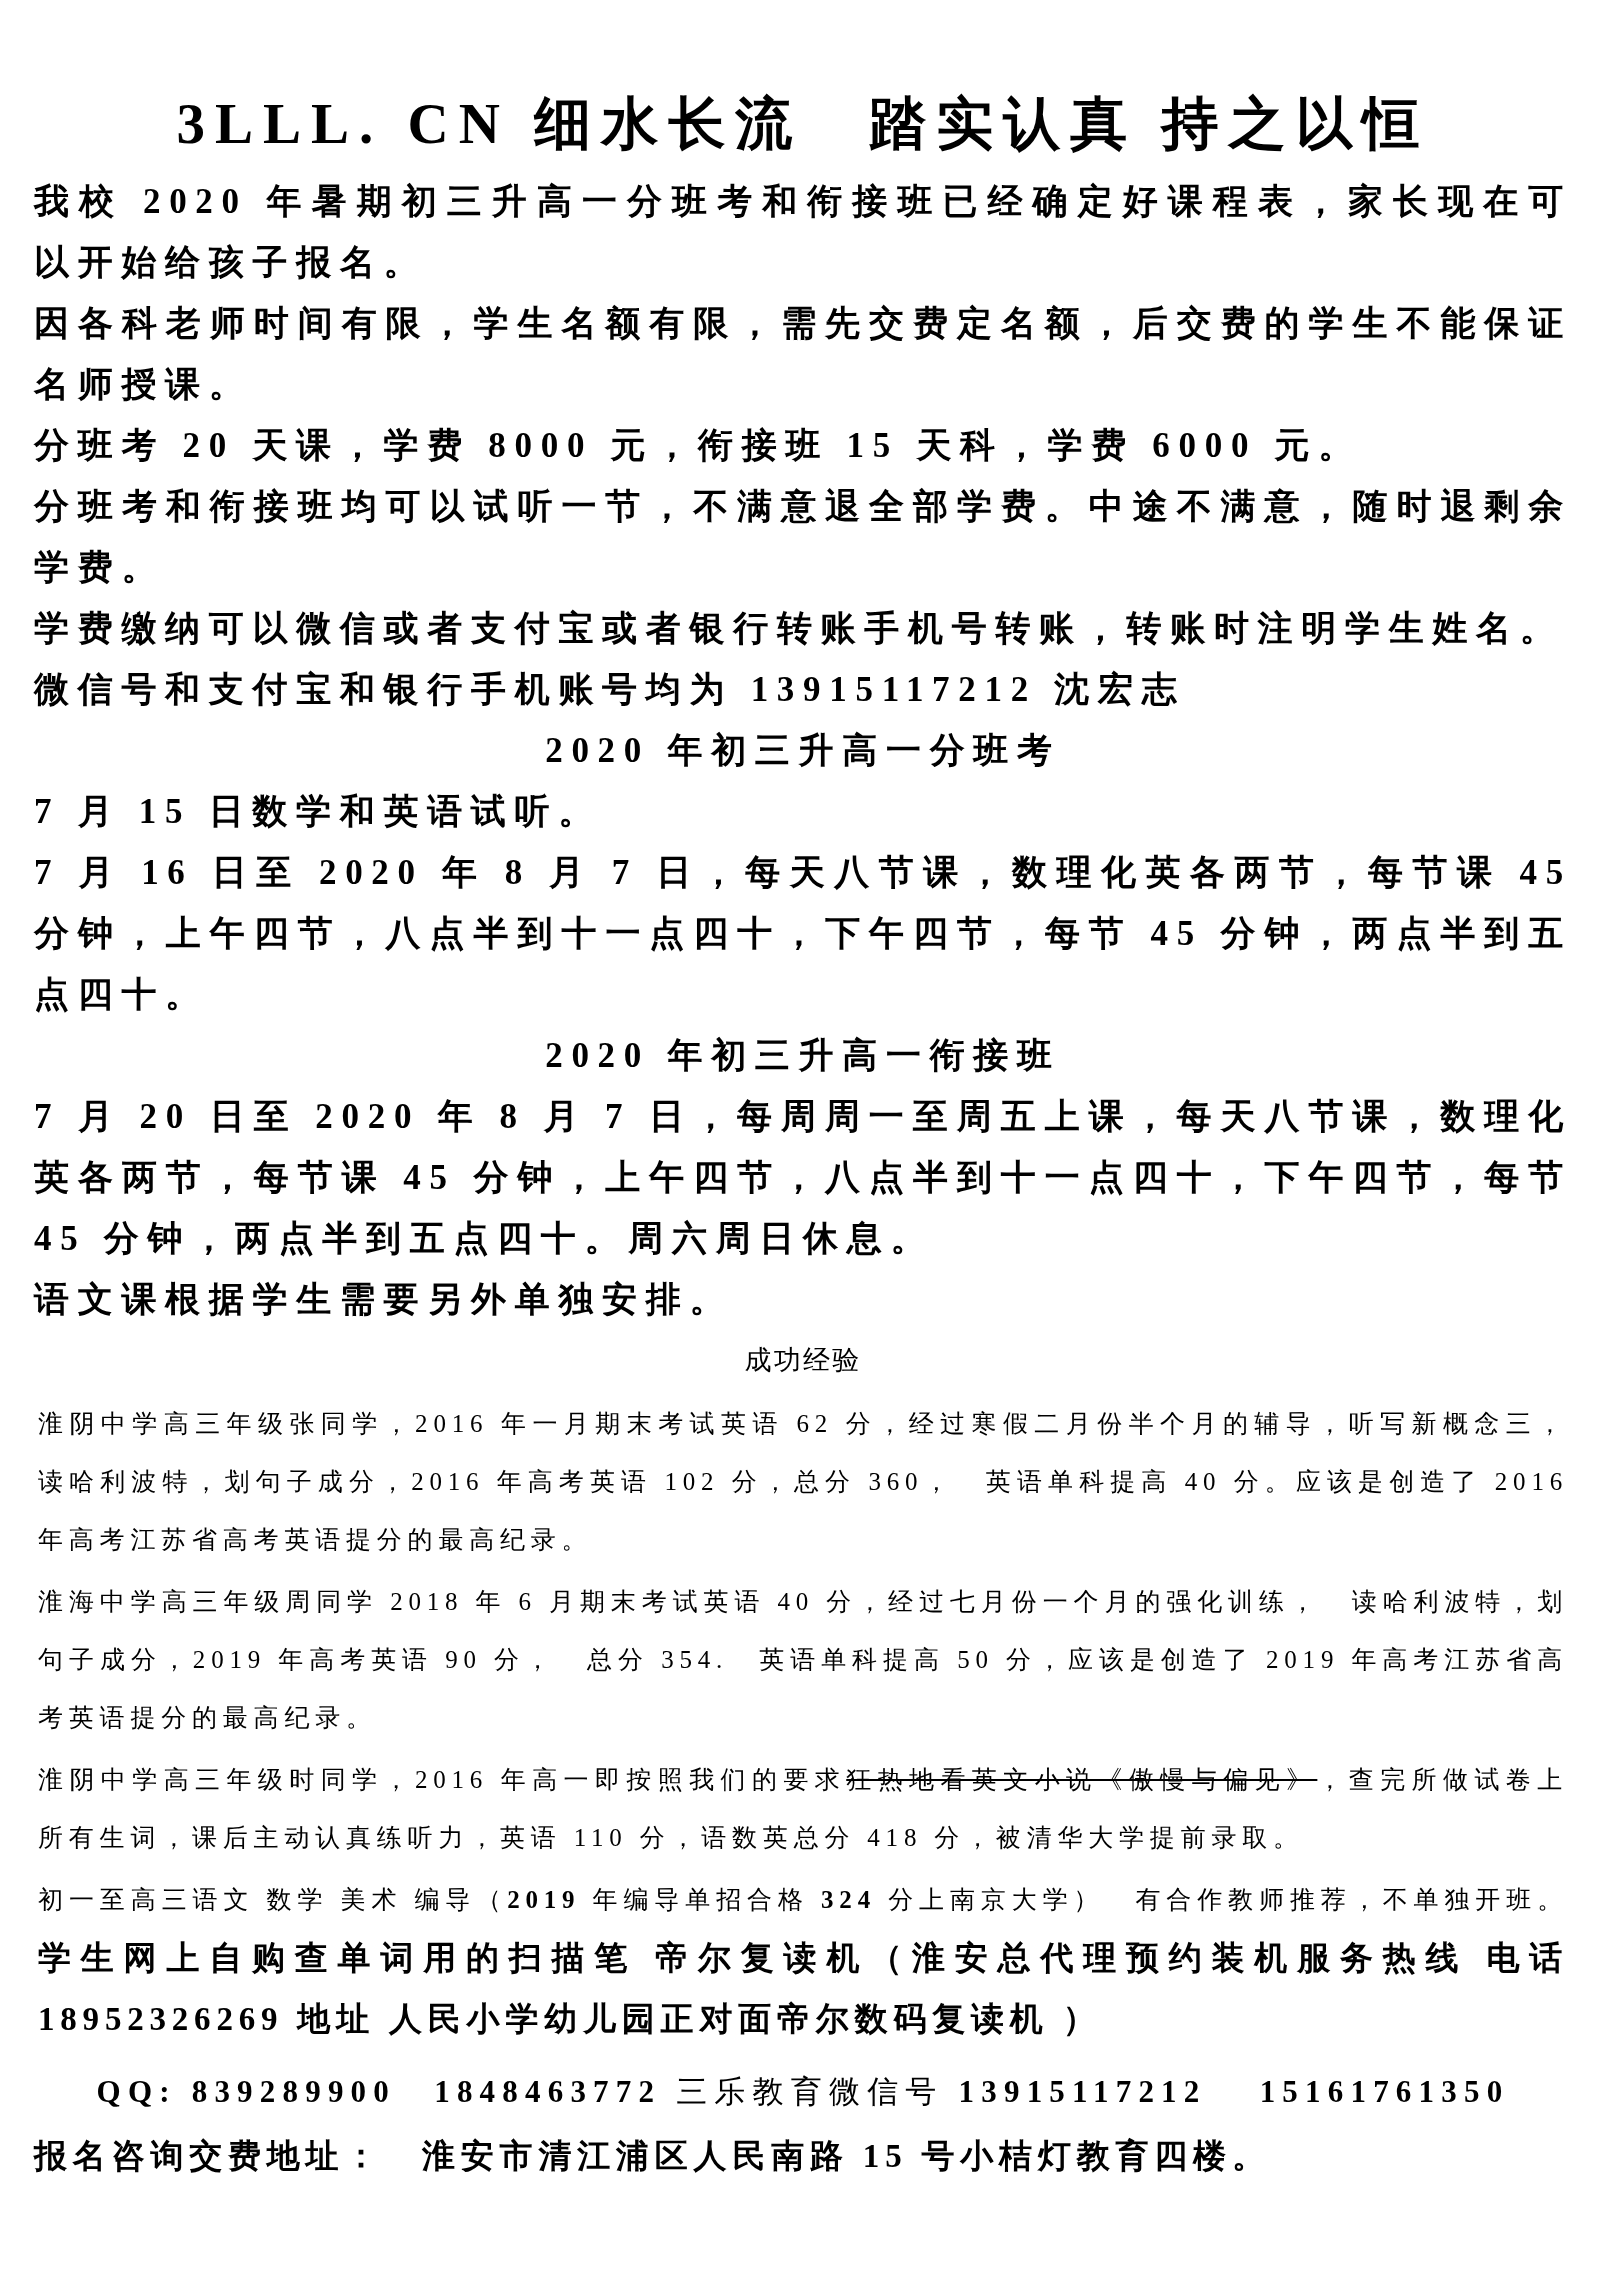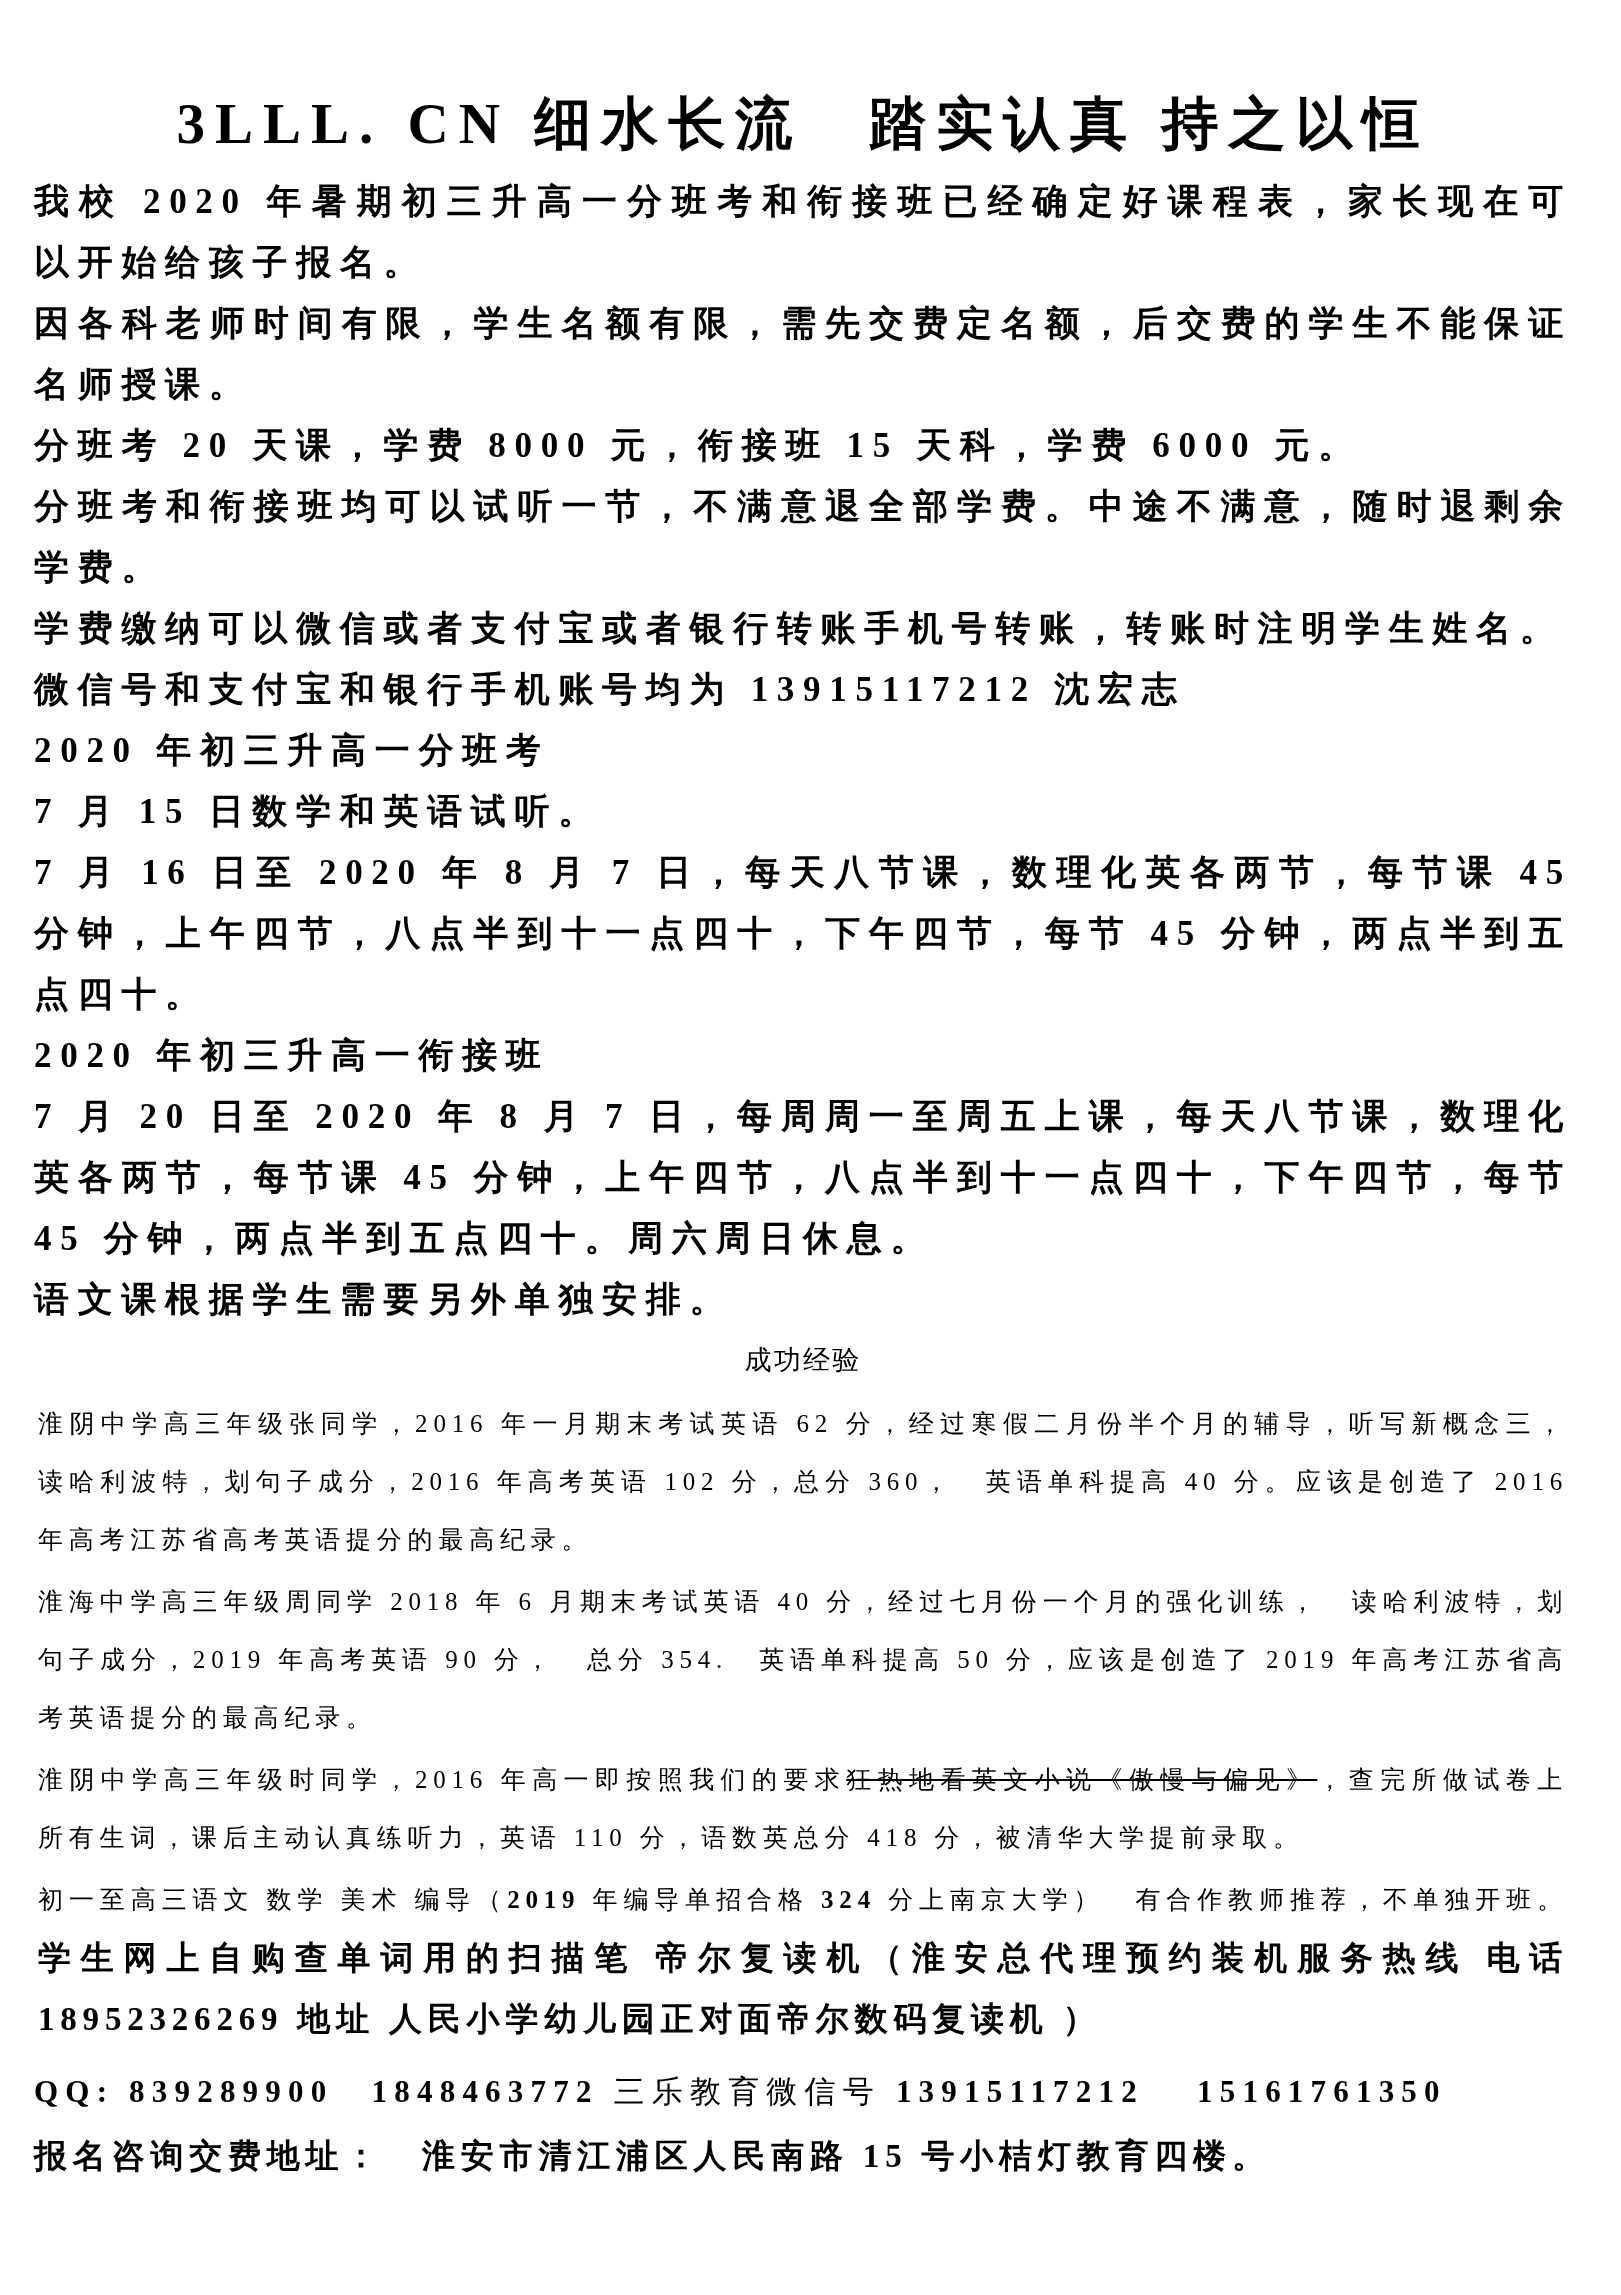--- a/index.html
+++ b/index.html
@@ -34,21 +34,21 @@
     letter-spacing: 8.7px;
     text-align: justify;
   }
   .first-body { margin-top: 10px; }
   .section-heading {
     margin: 0;
     font-size: 35px;
     font-weight: bold;
     line-height: 61px;
     letter-spacing: 8.7px;
-    text-align: left;
+    text-align: center;
   }
   .success-heading {
     margin: 0;
     font-size: 27px;
     font-weight: normal;
     line-height: 61px;
     letter-spacing: 2.2px;
     text-align: center;
   }
   .smallpara {
@@ -65,21 +65,21 @@
     font-size: 33px;
     font-weight: bold;
     line-height: 58px;
   }
   .contact-line {
     margin: 0;
     font-size: 31px;
     font-weight: normal;
     line-height: 64px;
     letter-spacing: 7.2px;
-    text-align: left;
+    text-align: center;
   }
   .contact-line.qq { margin-top: 8.7px; }
   .b { font-weight: bold; }
   .address {
     margin: 0;
     font-size: 33px;
     font-weight: bold;
     line-height: 64px;
     letter-spacing: 5.8px;
     text-align: left;

